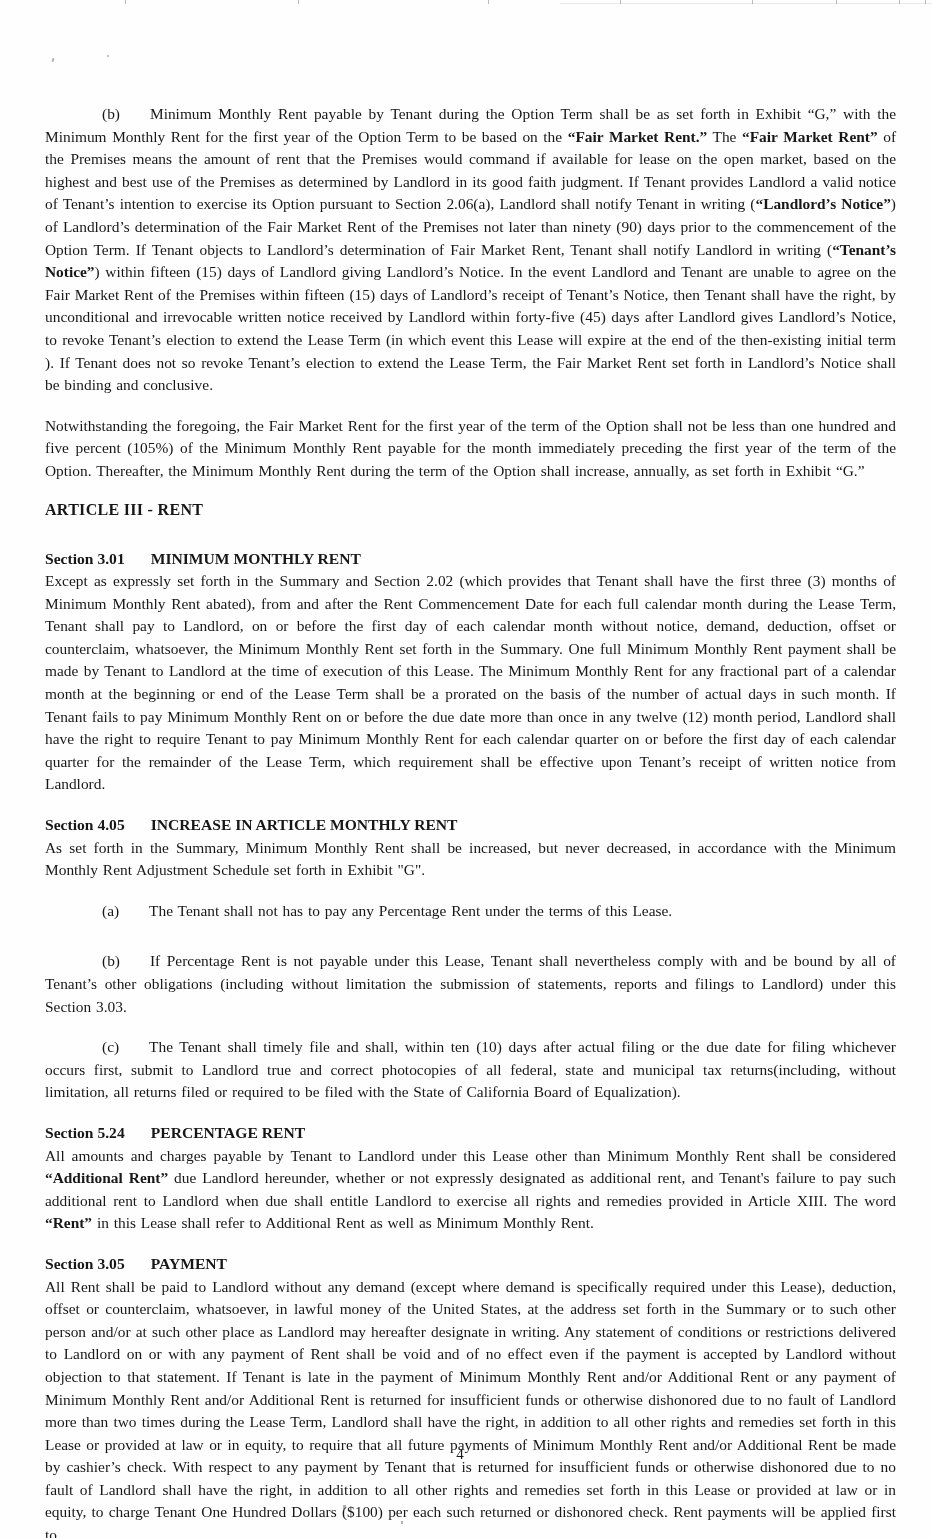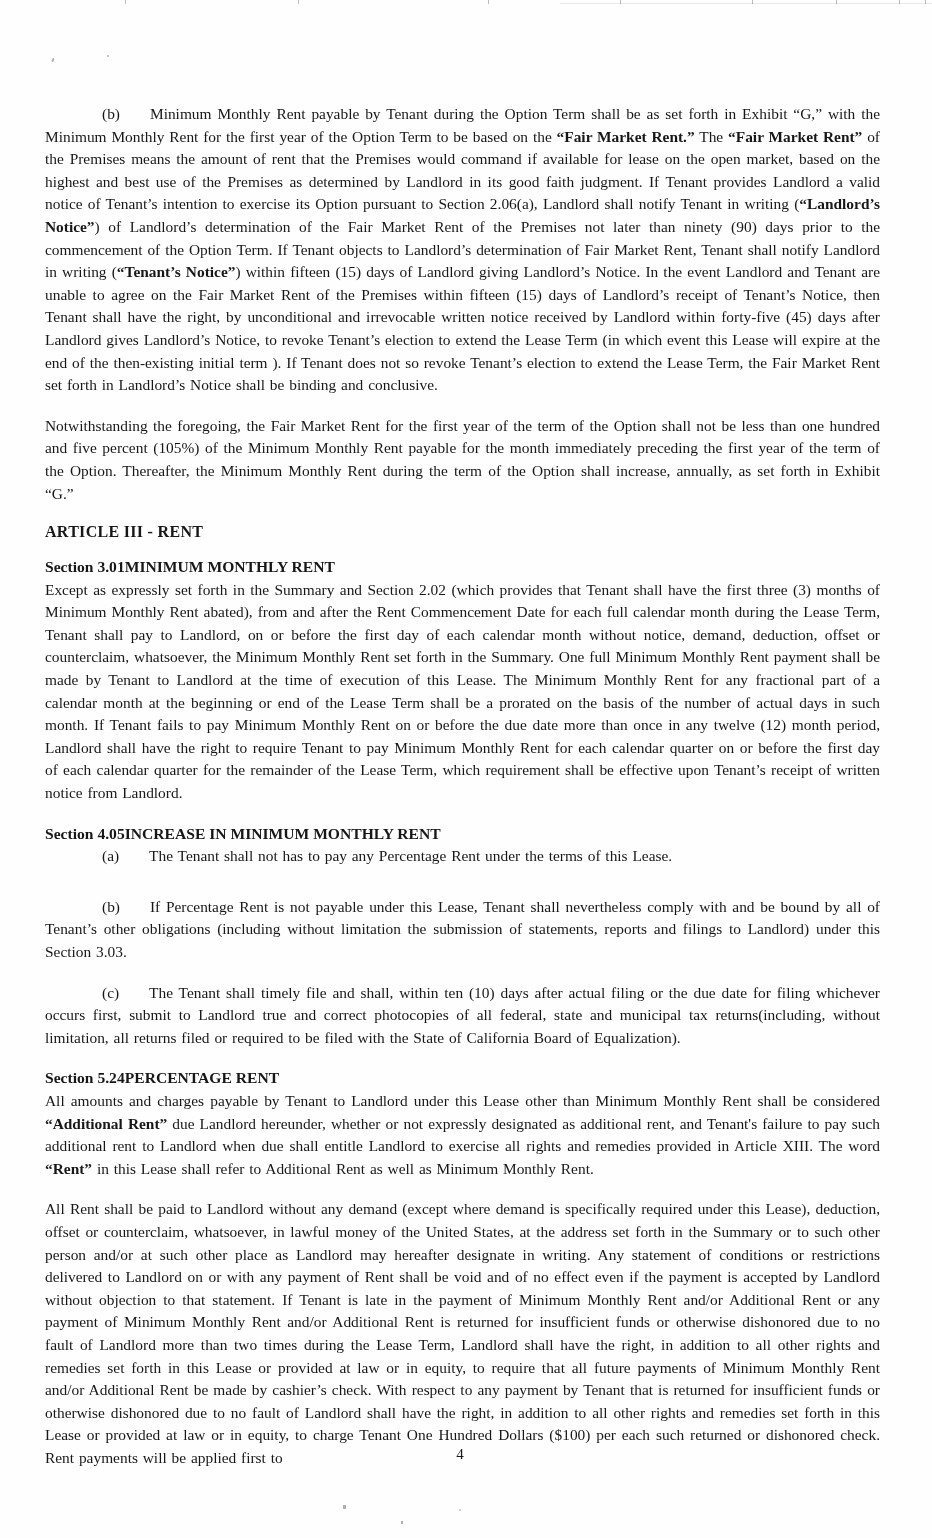--- a/index.html
+++ b/index.html
@@ -6,44 +6,44 @@
   body {
     width: 932px; height: 1538px;
     background: #fefefe;
     font-family: "Liberation Serif", "DejaVu Serif", serif;
     color: #171717;
     position: relative;
     overflow: hidden;
   }
   .page {
     position: absolute; inset: 0;
-    padding: 103px 52px 0 45px;
+    padding: 103px 36px 0 45px;
     box-sizing: border-box;
   }
   .para {
     font-size: 15.4px;
     line-height: 22.6px;
     text-align: justify;
     margin: 0 0 18px 0;
     word-spacing: 1px;
   }
   .para.indent { text-indent: 57px; }
   .tab { display: inline-block; width: 30px; }
   b { font-weight: bold; }
   .article-heading {
     font-size: 16px; font-weight: bold;
     letter-spacing: 0.3px;
-    margin: 16px 0 15px 0;
+    margin: 16px 0 29px 0;
   }
   .section-heading {
     font-size: 15.6px; font-weight: bold;
     margin: 14px 0 0 0;
     line-height: 22.6px;
   }
-  .section-heading .sec-label { }
+  .section-heading .sec-label { margin-right: 26px; }
   .page-number {
     position: absolute;
     top: 1446px; left: 0; right: 12px;
     text-align: center;
     font-size: 15px;
   }
   
   .speck { position: absolute; background: #555; opacity: 0.45; }
   .tick  { position: absolute; background: #777; opacity: 0.5; width: 1px; height: 4px; top: 0; }
   .hairline {
@@ -54,26 +54,28 @@
 </head>
 <body>
 
 <div class="page">
   <div id="doc-content">
       <p class="para indent"><span>(b)</span><span class="tab"></span><span>Minimum Monthly Rent payable by Tenant during the Option Term shall be as set forth in Exhibit “G,” with the Minimum Monthly Rent for the first year of the Option Term to be based on the </span><b>“Fair Market Rent.”</b><span>  The </span><b>“Fair Market Rent”</b><span> of the Premises means the amount of rent that the Premises would command if available for lease on the open market, based on the highest and best use of the Premises as determined by Landlord in its good faith judgment.  If Tenant provides Landlord a valid notice of Tenant’s intention to exercise its Option pursuant to Section 2.06(a), Landlord shall notify Tenant in writing (</span><b>“Landlord’s Notice”</b><span>) of Landlord’s determination of the Fair Market Rent of the Premises not later than ninety (90) days prior to the commencement of the Option Term.  If Tenant objects to Landlord’s determination of Fair Market Rent, Tenant shall notify Landlord in writing (</span><b>“Tenant’s Notice”</b><span>) within fifteen (15) days of Landlord giving Landlord’s Notice.  In the event Landlord and Tenant are unable to agree on the Fair Market Rent of the Premises within fifteen (15) days of Landlord’s receipt of Tenant’s Notice, then Tenant shall have the right, by unconditional and irrevocable written notice received by Landlord within forty-five (45) days after Landlord gives Landlord’s Notice, to revoke Tenant’s election to extend the Lease Term (in which event this Lease will expire at the end of the then-existing initial term ).  If Tenant does not so revoke Tenant’s election to extend the Lease Term, the Fair Market Rent set forth in Landlord’s Notice shall be binding and conclusive.</span></p>
       <p class="para"><span>Notwithstanding the foregoing, the Fair Market Rent for the first year of the term of the Option shall not be less than one hundred and five percent (105%) of the Minimum Monthly Rent payable for the month immediately preceding the first year of the term of the Option.  Thereafter, the Minimum Monthly Rent during the term of the Option shall increase, annually, as set forth in Exhibit “G.”</span></p>
       <h2 class="article-heading"><span>ARTICLE III - RENT</span></h2>
       <h2 class="section-heading"><span class="sec-label">Section 3.01</span><span>MINIMUM MONTHLY RENT</span></h2>
       <p class="para"><span>Except as expressly set forth in the Summary and Section 2.02 (which provides that Tenant shall have the first three (3) months of Minimum Monthly Rent abated), from and after the Rent Commencement Date for each full calendar month during the Lease Term, Tenant shall pay to Landlord, on or before the first day of each calendar month without notice, demand, deduction, offset or counterclaim, whatsoever, the Minimum Monthly Rent set forth in the Summary.  One full Minimum Monthly Rent payment shall be made by Tenant to Landlord at the time of execution of this Lease. The Minimum Monthly Rent for any fractional part of a calendar month at the beginning or end of the Lease Term shall be a prorated on the basis of the number of actual days in such month.  If Tenant fails to pay Minimum Monthly Rent on or before the due date more than once in any twelve (12) month period, Landlord shall have the right to require Tenant to pay Minimum Monthly Rent for each calendar quarter on or before the first day of each calendar quarter for the remainder of the Lease Term, which requirement shall be effective upon Tenant’s receipt of written notice from Landlord.</span></p>
-      <h2 class="section-heading"><span class="sec-label">Section 4.05</span><span>INCREASE IN MINIMUM MONTHLY RENT</span></h2>
+      <h2 class="section-heading"><span class="sec-label">Section 4.05</span><span>INCREASE IN ARTICLE MONTHLY RENT</span></h2>
+      <p class="para"><span>As set forth in the Summary, Minimum Monthly Rent shall be increased, but never decreased, in accordance with the Minimum Monthly Rent Adjustment Schedule set forth in Exhibit "G".</span></p>
       <p class="para indent" style="margin-top: 0;"><span>(a)</span><span class="tab"></span><span>The Tenant shall not  has to pay any Percentage Rent under the terms of this Lease.</span></p>
       <p class="para indent" style="margin-top: 28px;"><span>(b)</span><span class="tab"></span><span>If Percentage Rent is not payable under this Lease, Tenant shall nevertheless comply with and be bound by all of Tenant’s other obligations (including without limitation the submission of statements, reports and filings to Landlord) under this Section 3.03.</span></p>
       <p class="para indent"><span>(c)</span><span class="tab"></span><span>The Tenant shall timely file and shall, within ten (10) days after actual filing or the due date for filing whichever occurs first, submit to Landlord true and correct photocopies of all federal, state and municipal tax returns(including, without limitation, all returns filed or required to be filed with the State of California Board of Equalization).</span></p>
       <h2 class="section-heading"><span class="sec-label">Section 5.24</span><span>PERCENTAGE RENT</span></h2>
       <p class="para"><span>All amounts and charges payable by Tenant to Landlord under this Lease other than Minimum Monthly Rent shall be considered </span><b>“Additional Rent”</b><span> due Landlord hereunder, whether or not expressly designated as additional rent, and Tenant's failure to pay such additional rent to Landlord when due shall entitle Landlord to exercise all rights and remedies provided in Article XIII.  The word </span><b>“Rent”</b><span> in this Lease shall refer to Additional Rent as well as Minimum Monthly Rent.</span></p>
+      <h2 class="section-heading"><span class="sec-label">Section 3.05</span><span>PAYMENT</span></h2>
       <p class="para"><span>All Rent shall be paid to Landlord without any demand (except where demand is specifically required under this Lease), deduction, offset or counterclaim, whatsoever, in lawful money of the United States, at the address set forth in the Summary or to such other person and/or at such other place as Landlord may hereafter designate in writing.  Any statement of conditions or restrictions delivered to Landlord on or with any payment of Rent shall be void and of no effect even if the payment is accepted by Landlord without objection to that statement.  If Tenant is late in the payment of Minimum Monthly Rent and/or Additional Rent or any payment of Minimum Monthly Rent and/or Additional Rent is returned for insufficient funds or otherwise dishonored due to no fault of Landlord more than two times during the Lease Term, Landlord shall have the right, in addition to all other rights and remedies set forth in this Lease or provided at law or in equity, to require that all future payments of Minimum Monthly Rent and/or Additional Rent be made by cashier’s check.  With respect to any payment by Tenant that is returned for insufficient funds or otherwise dishonored due to no fault of Landlord shall have the right, in addition to all other rights and remedies set forth in this Lease or provided at law or in equity, to charge Tenant One Hundred Dollars ($100) per each such returned or dishonored check.  Rent payments will be applied first to</span></p>
     </div>
 </div>
 
 <div class="page-number">4</div>
 
 <div class="hairline"></div>
 <div class="tick" style="left:125px"></div>
 <div class="tick" style="left:298px"></div>
 <div class="tick" style="left:488px"></div>

